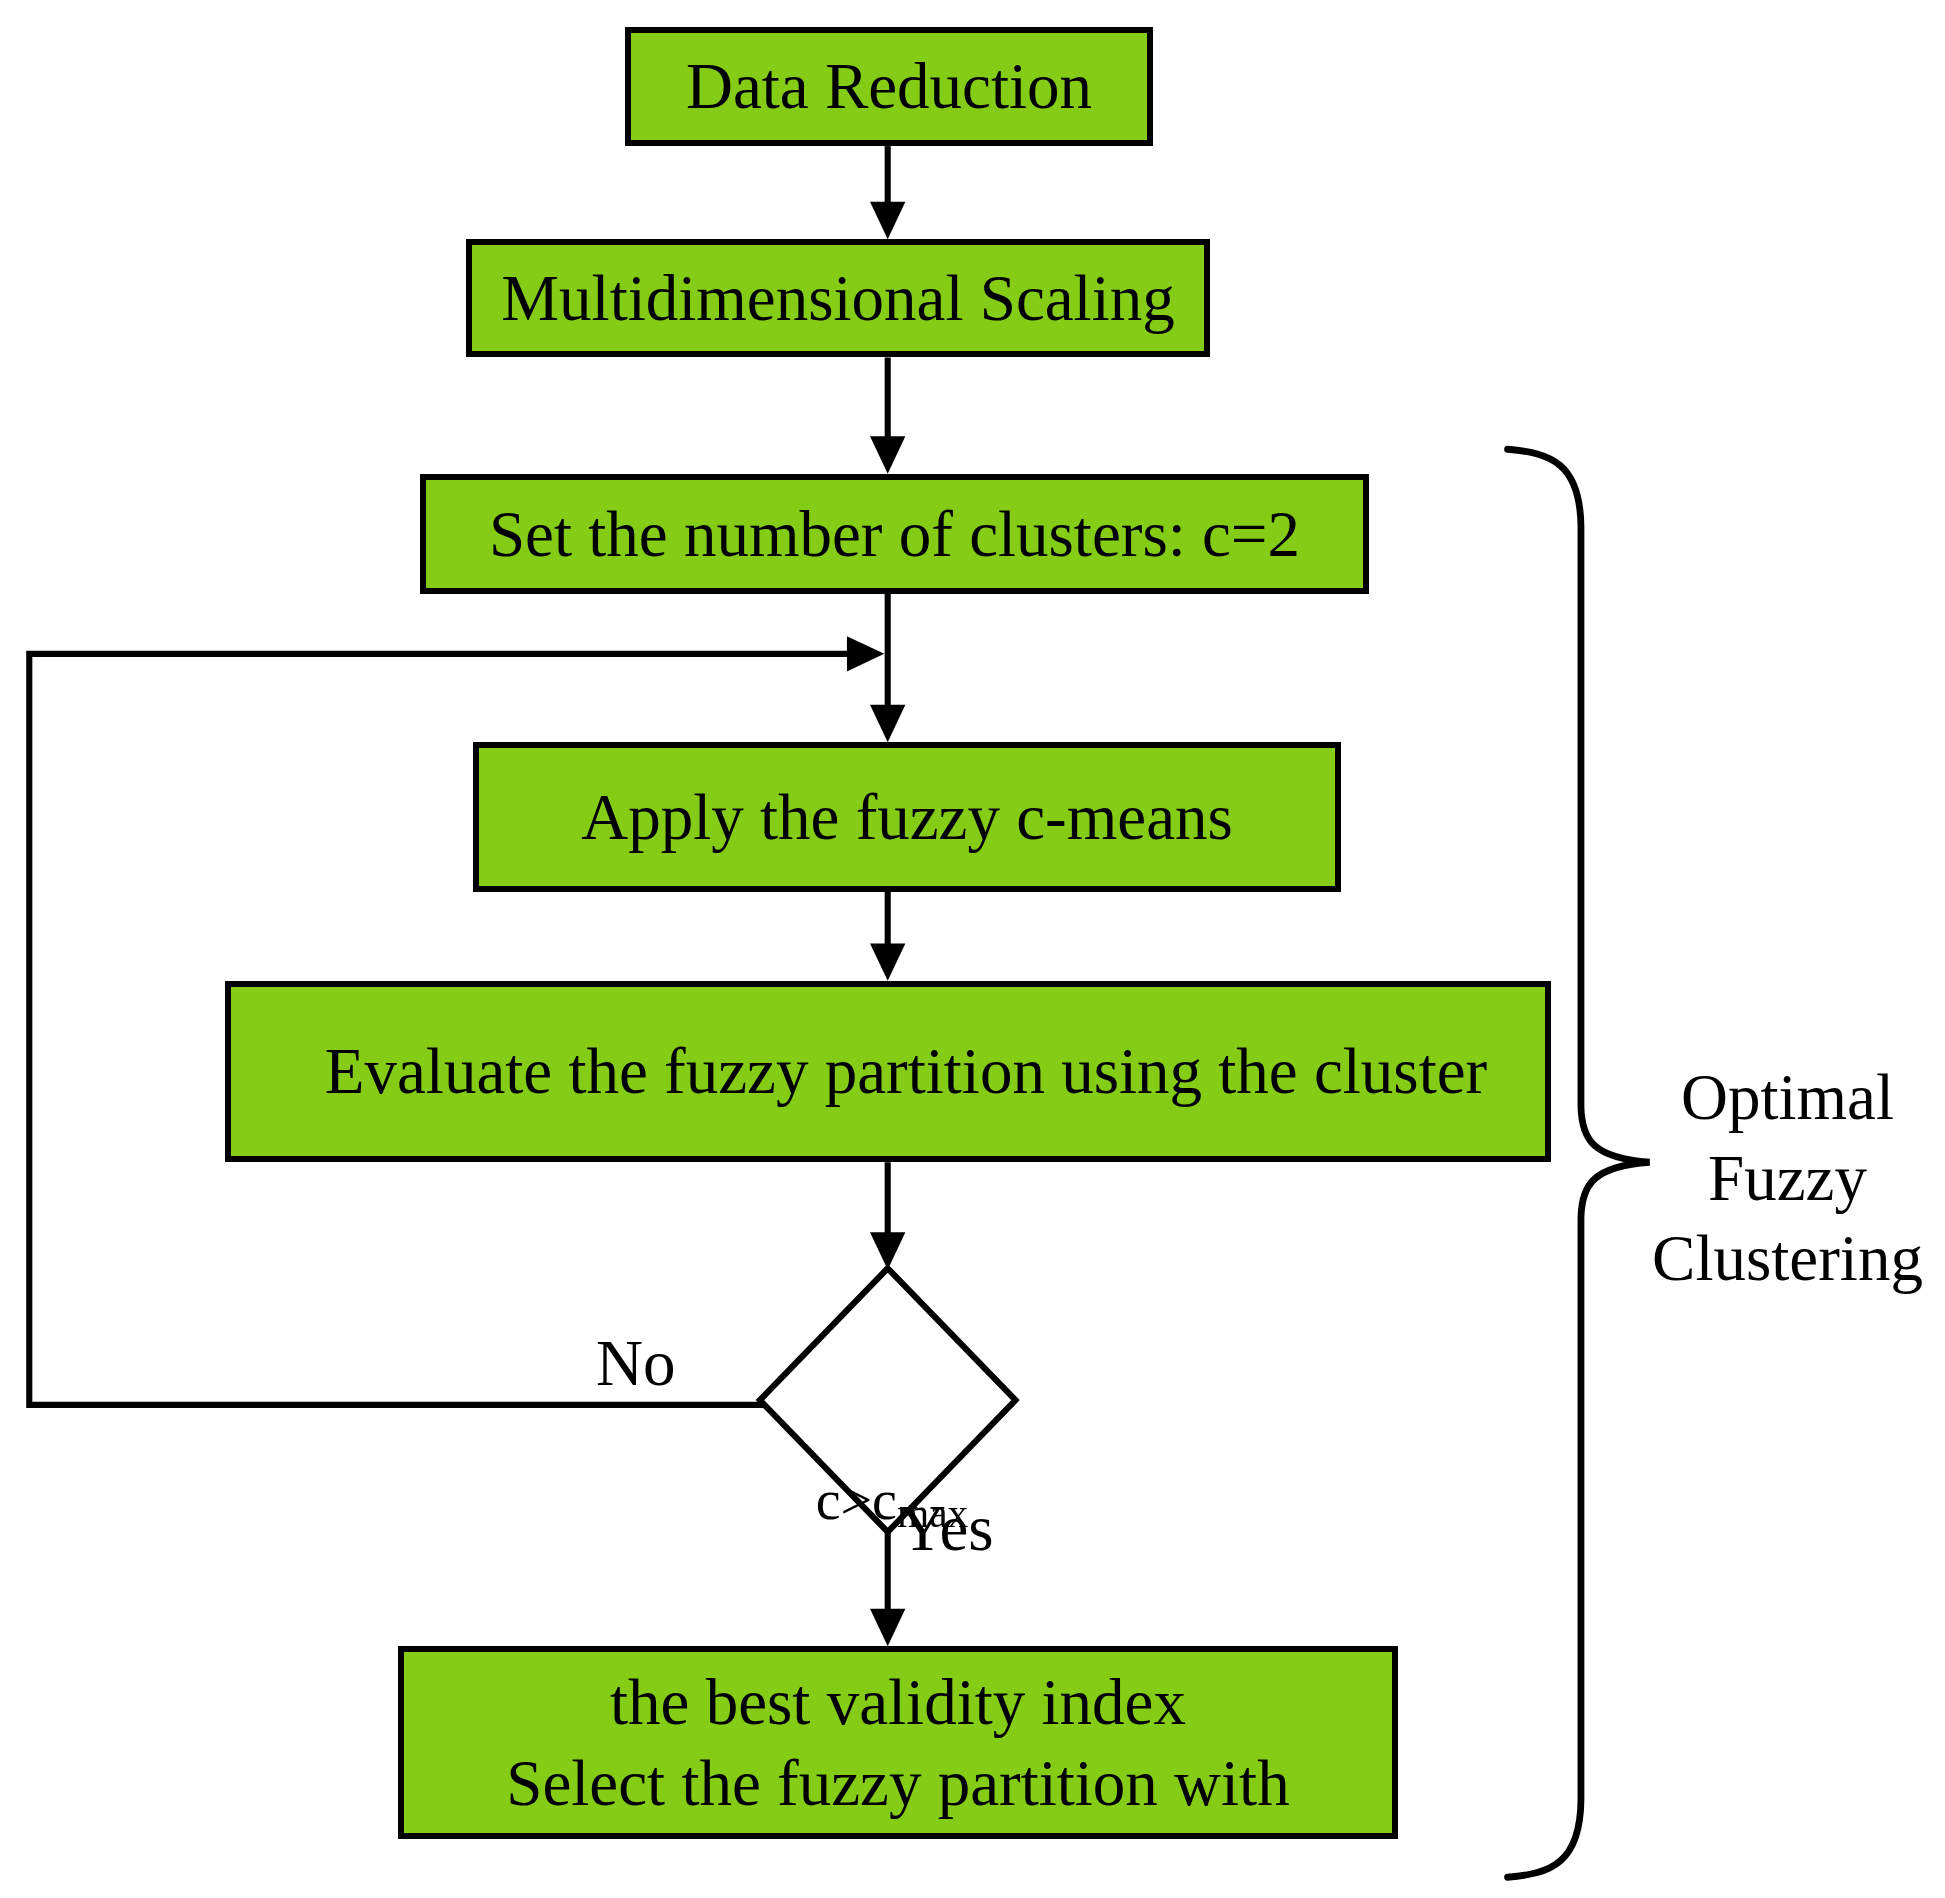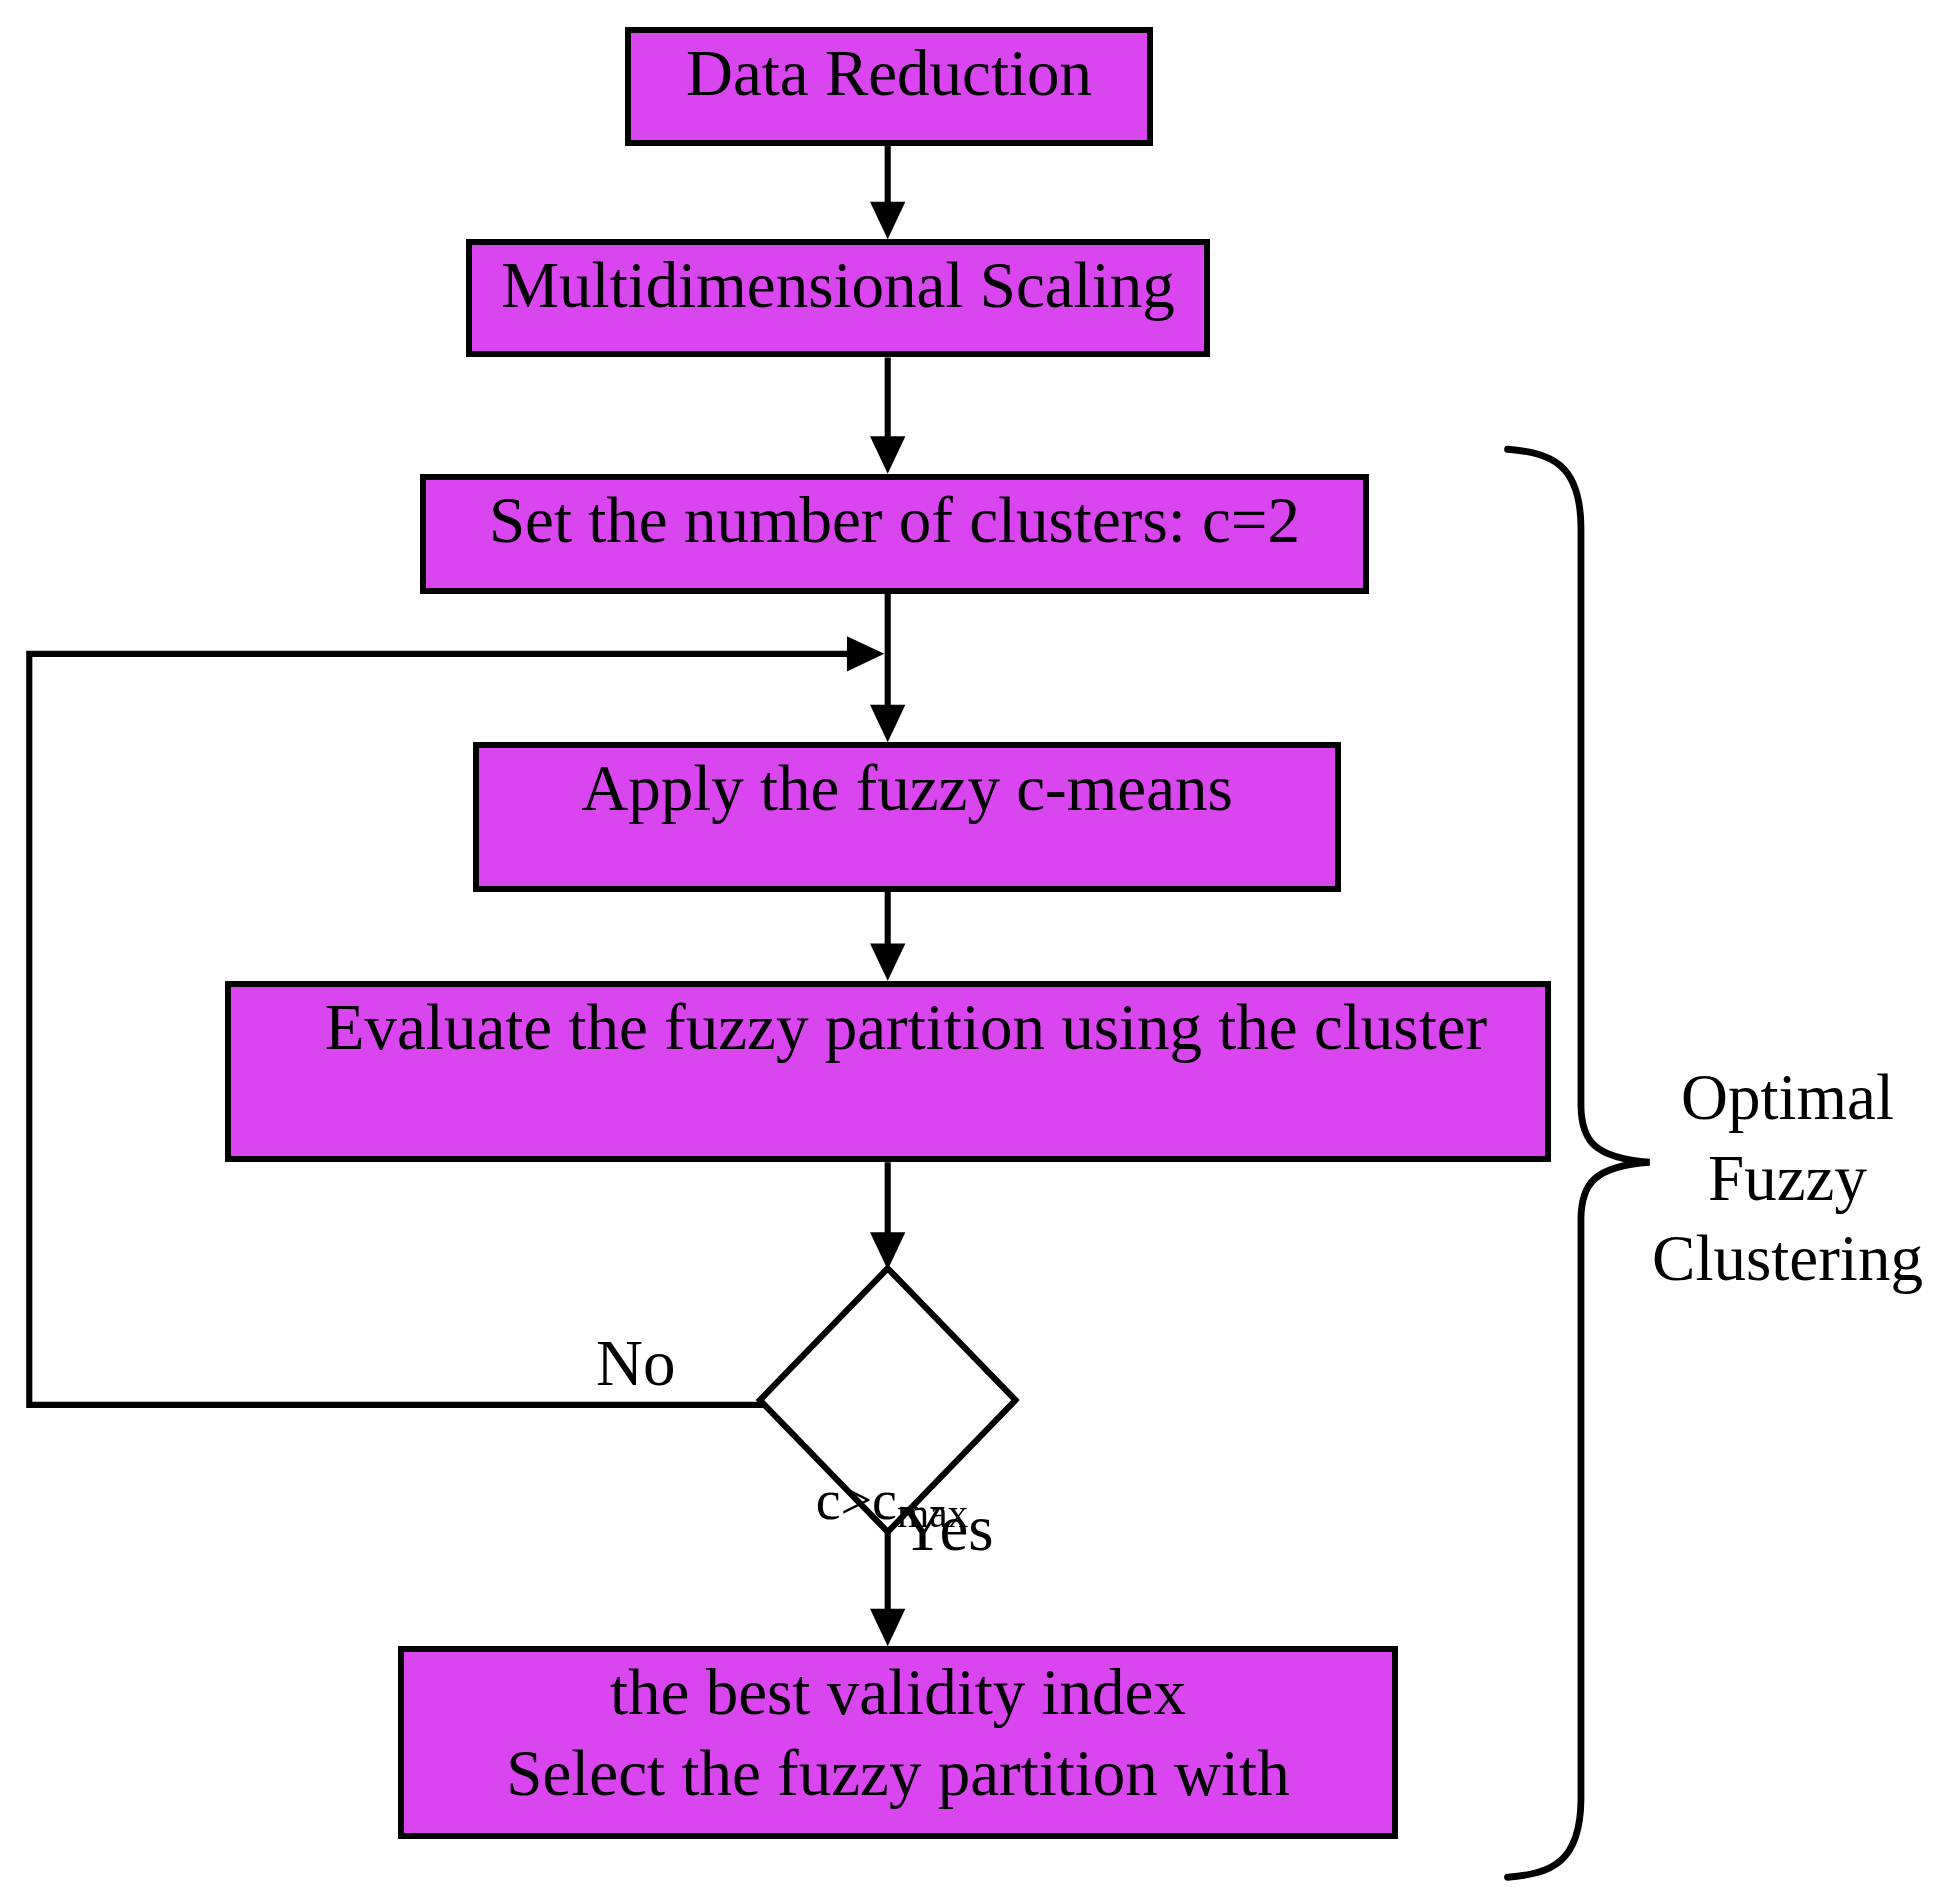--- a/index.html
+++ b/index.html
@@ -20,25 +20,25 @@
     position: absolute;
     left: 0;
     top: 0;
     width: 1946px;
     height: 1899px;
   }
   .box {
     position: absolute;
     box-sizing: border-box;
     border: 6.1px solid #000000;
-    background: #d946ef;
+    background: #84cc16;
     display: flex;
     flex-direction: column;
     align-items: center;
-    justify-content: flex-start;
+    justify-content: center;
     text-align: center;
     font-size: 65px;
     line-height: 1.24;
     white-space: nowrap;
   }
   #box-data-reduction  { left: 625px;  top: 27px;   width: 528px;  height: 119px; }
   #box-mds             { left: 466px;  top: 239px;  width: 744px; height: 118px; }
   #box-set-clusters    { left: 420px;  top: 474px;  width: 949px; height: 120px; }
   #box-apply-fcm       { left: 463px;  top: 742px; width: 868px; height: 150px; margin-left: 10px; }
   #box-evaluate        { left: 225px;  top: 981px; width: 1326px; height: 181px; padding-left: 36px; }

